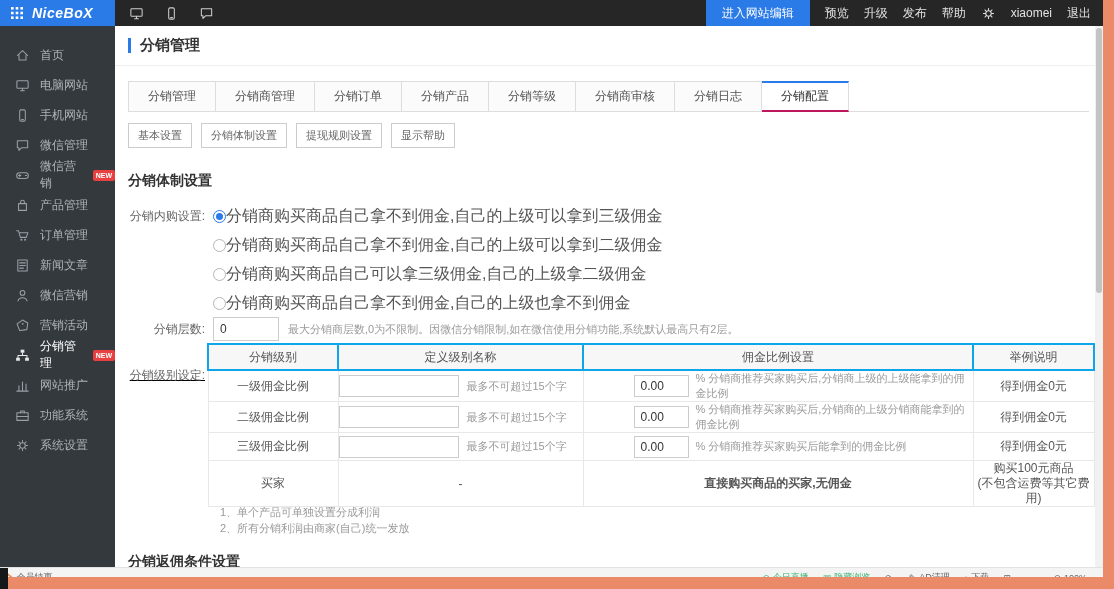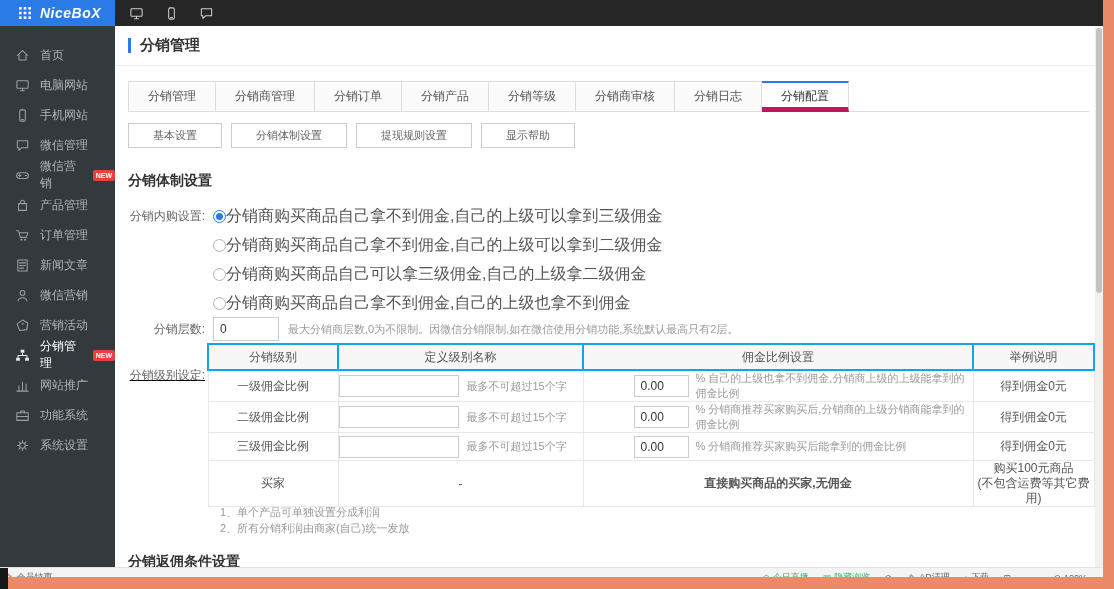--- a/index.html
+++ b/index.html
@@ -5,21 +5,21 @@
   * { margin:0; padding:0; box-sizing:border-box; }
   body {
     width:1114px; height:589px; position:relative; overflow:hidden;
     font-family:"Liberation Sans","DejaVu Sans",sans-serif;
     background:#fff;
   }
   .window { position:absolute; left:0; top:0; width:1103px; height:589px; overflow:hidden; }
 
   
   .topbar { position:absolute; left:0; top:0; width:1103px; height:26px; background:#262626; display:flex; align-items:center; z-index:5;}
-  .logo-area { width:115px; height:26px; background:#2a7ae8; display:flex; align-items:center; gap:9px; padding-left:19px; flex:0 0 115px;}
+  .logo-area { width:115px; height:26px; background:#2a7ae8; display:flex; align-items:center; gap:9px; padding-left:11px; flex:0 0 115px;}
   .grid-icon svg { display:block; }
   .logo-text { color:#fff; font-size:14px; font-weight:700; font-style:italic; letter-spacing:.5px; }
   .dev-icons { display:flex; align-items:center; gap:20px; padding-left:14px; color:#cfcfcf; }
   .dev-icons .ic { display:inline-flex; }
   .topbar-right { margin-left:auto; display:flex; align-items:center; gap:15px; padding-right:12px; }
   .edit-site-btn { background:#2a7ae8; color:#fff; font-size:12px; height:26px; padding:0 16px; display:flex; align-items:center; border:none; cursor:pointer; }
   .top-link { color:#e2e2e2; font-size:12px; cursor:pointer; }
   .top-gear { color:#e2e2e2; display:inline-flex; cursor:pointer; }
   .top-user { color:#e2e2e2; font-size:12px; }
 
@@ -35,24 +35,24 @@
   
   .main { position:absolute; left:115px; top:26px; width:980px; height:541px; background:#fff; overflow:hidden; }
   .page-title-row { position:absolute; top:10px; left:13px; display:flex; align-items:center; gap:9px; }
   .title-bar { width:3px; height:15px; background:#2a7ae8; }
   .page-title { font-size:15px; color:#333; font-weight:600; }
   .title-divider { position:absolute; top:39px; left:0; width:100%; border-top:1px solid #efefef; }
 
   .tab-bar { position:absolute; top:55px; left:13px; right:6px; height:31px; border-bottom:1px solid #ddd; display:flex; }
   .tab { height:31px; line-height:29px; padding:0 19px; font-size:12px; color:#555; background:#fbfbfb; border:1px solid #ddd; border-left:none; cursor:pointer; }
   .tab:first-child { border-left:1px solid #ddd; }
-  .tab.active { background:#fff; border-top:2px solid #2a7ae8; border-bottom:5px solid #be185d; line-height:27px; color:#333; }
+  .tab.active { background:#fff; border-top:2px solid #2a7ae8; border-bottom:2px solid #be185d; line-height:27px; color:#333; }
 
   .sub-btns { position:absolute; top:97px; left:13px; display:flex; gap:9px; }
-  .sub-btn { border:1px solid #ccc; background:#fff; font-size:11px; color:#666; padding:4px 24px; cursor:pointer; }
+  .sub-btn { border:1px solid #ccc; background:#fff; font-size:11px; color:#666; padding:4px 9px; cursor:pointer; }
 
   .sec-title { font-size:14px; font-weight:700; color:#333; }
   .sec1-title { position:absolute; top:146px; left:13px; }
   .sec2-title { position:absolute; top:527px; left:13px; }
 
   .form-row { position:absolute; left:0; display:flex; align-items:center; }
   .form-label { flex:0 0 90px; text-align:right; font-size:12px; color:#666; }
   .form-content { margin-left:8px; display:flex; align-items:center; }
 
   .radio { width:13px; height:13px; border:1px solid #b5b5b5; border-radius:50%; background:#fff; display:inline-flex; align-items:center; justify-content:center; flex:0 0 13px; cursor:pointer; }
@@ -127,20 +127,35 @@
           <svg width="15" height="15" viewBox="0 0 16 16" fill="none" stroke="currentColor" stroke-width="1.1" stroke-linecap="round" stroke-linejoin="round">
             <rect x="5" y="2" width="6" height="12" rx="1.5"></rect>
             <path d="M7 12.3 h2"></path>
           </svg>
         </span>
       <span class="ic">
           <svg width="15" height="15" viewBox="0 0 16 16" fill="none" stroke="currentColor" stroke-width="1.1" stroke-linecap="round" stroke-linejoin="round">
             <path d="M2.5 3 h11 v7.5 h-6.5 l-2.8 2.8 v-2.8 h-1.7 z"></path>
           </svg>
         </span>
+    </div>
+    <div class="topbar-right">
+      <button class="edit-site-btn">进入网站编辑</button>
+      <span class="top-link">预览</span>
+      <span class="top-link">升级</span>
+      <span class="top-link">发布</span>
+      <span class="top-link">帮助</span>
+      <span class="top-gear">
+          <svg width="15" height="15" viewBox="0 0 16 16" fill="none" stroke="currentColor" stroke-width="1.1" stroke-linecap="round" stroke-linejoin="round">
+            <circle cx="8" cy="8" r="2.9"></circle>
+            <path d="M8 2.6 v2 M8 11.4 v2 M2.6 8 h2 M11.4 8 h2 M4.2 4.2 l1.4 1.4 M10.4 10.4 l1.4 1.4 M11.8 4.2 l-1.4 1.4 M5.6 10.4 l-1.4 1.4"></path>
+          </svg>
+        </span>
+      <span class="top-user">xiaomei</span>
+      <span class="top-link">退出</span>
     </div>
   </div>
 
   <div class="sidebar">
     <div class="side-list" id="side-list">
         <div class="side-item">
       <span class="ic">
             <svg width="15" height="15" viewBox="0 0 16 16" fill="none" stroke="currentColor" stroke-width="1.1" stroke-linecap="round" stroke-linejoin="round">
               <path d="M2.5 8 L8 2.8 L13.5 8 M4.3 7.2 v5.6 h7.4 v-5.6"></path>
             </svg>
@@ -371,21 +386,21 @@
         <td>一级佣金比例</td>
         <td>
           <span class="cell-flex">
             <input class="text-input name-input" style="">
             <span class="hint" style="margin-left:8px;">最多不可超过15个字</span>
           </span>
         </td>
         <td>
           <span class="rate-cell">
             <input class="text-input rate-input" value="0.00" style="">
-            <span class="rate-desc">% 自己的上级也拿不到佣金,分销商上级的上级能拿到的佣金比例</span>
+            <span class="rate-desc">% 分销商推荐买家购买后,分销商上级的上级能拿到的佣金比例</span>
           </span>
         </td>
         <td>得到佣金0元</td>
       </tr>
           <tr>
         <td>二级佣金比例</td>
         <td>
           <span class="cell-flex">
             <input class="text-input name-input" style="">
             <span class="hint" style="margin-left:8px;">最多不可超过15个字</span>

